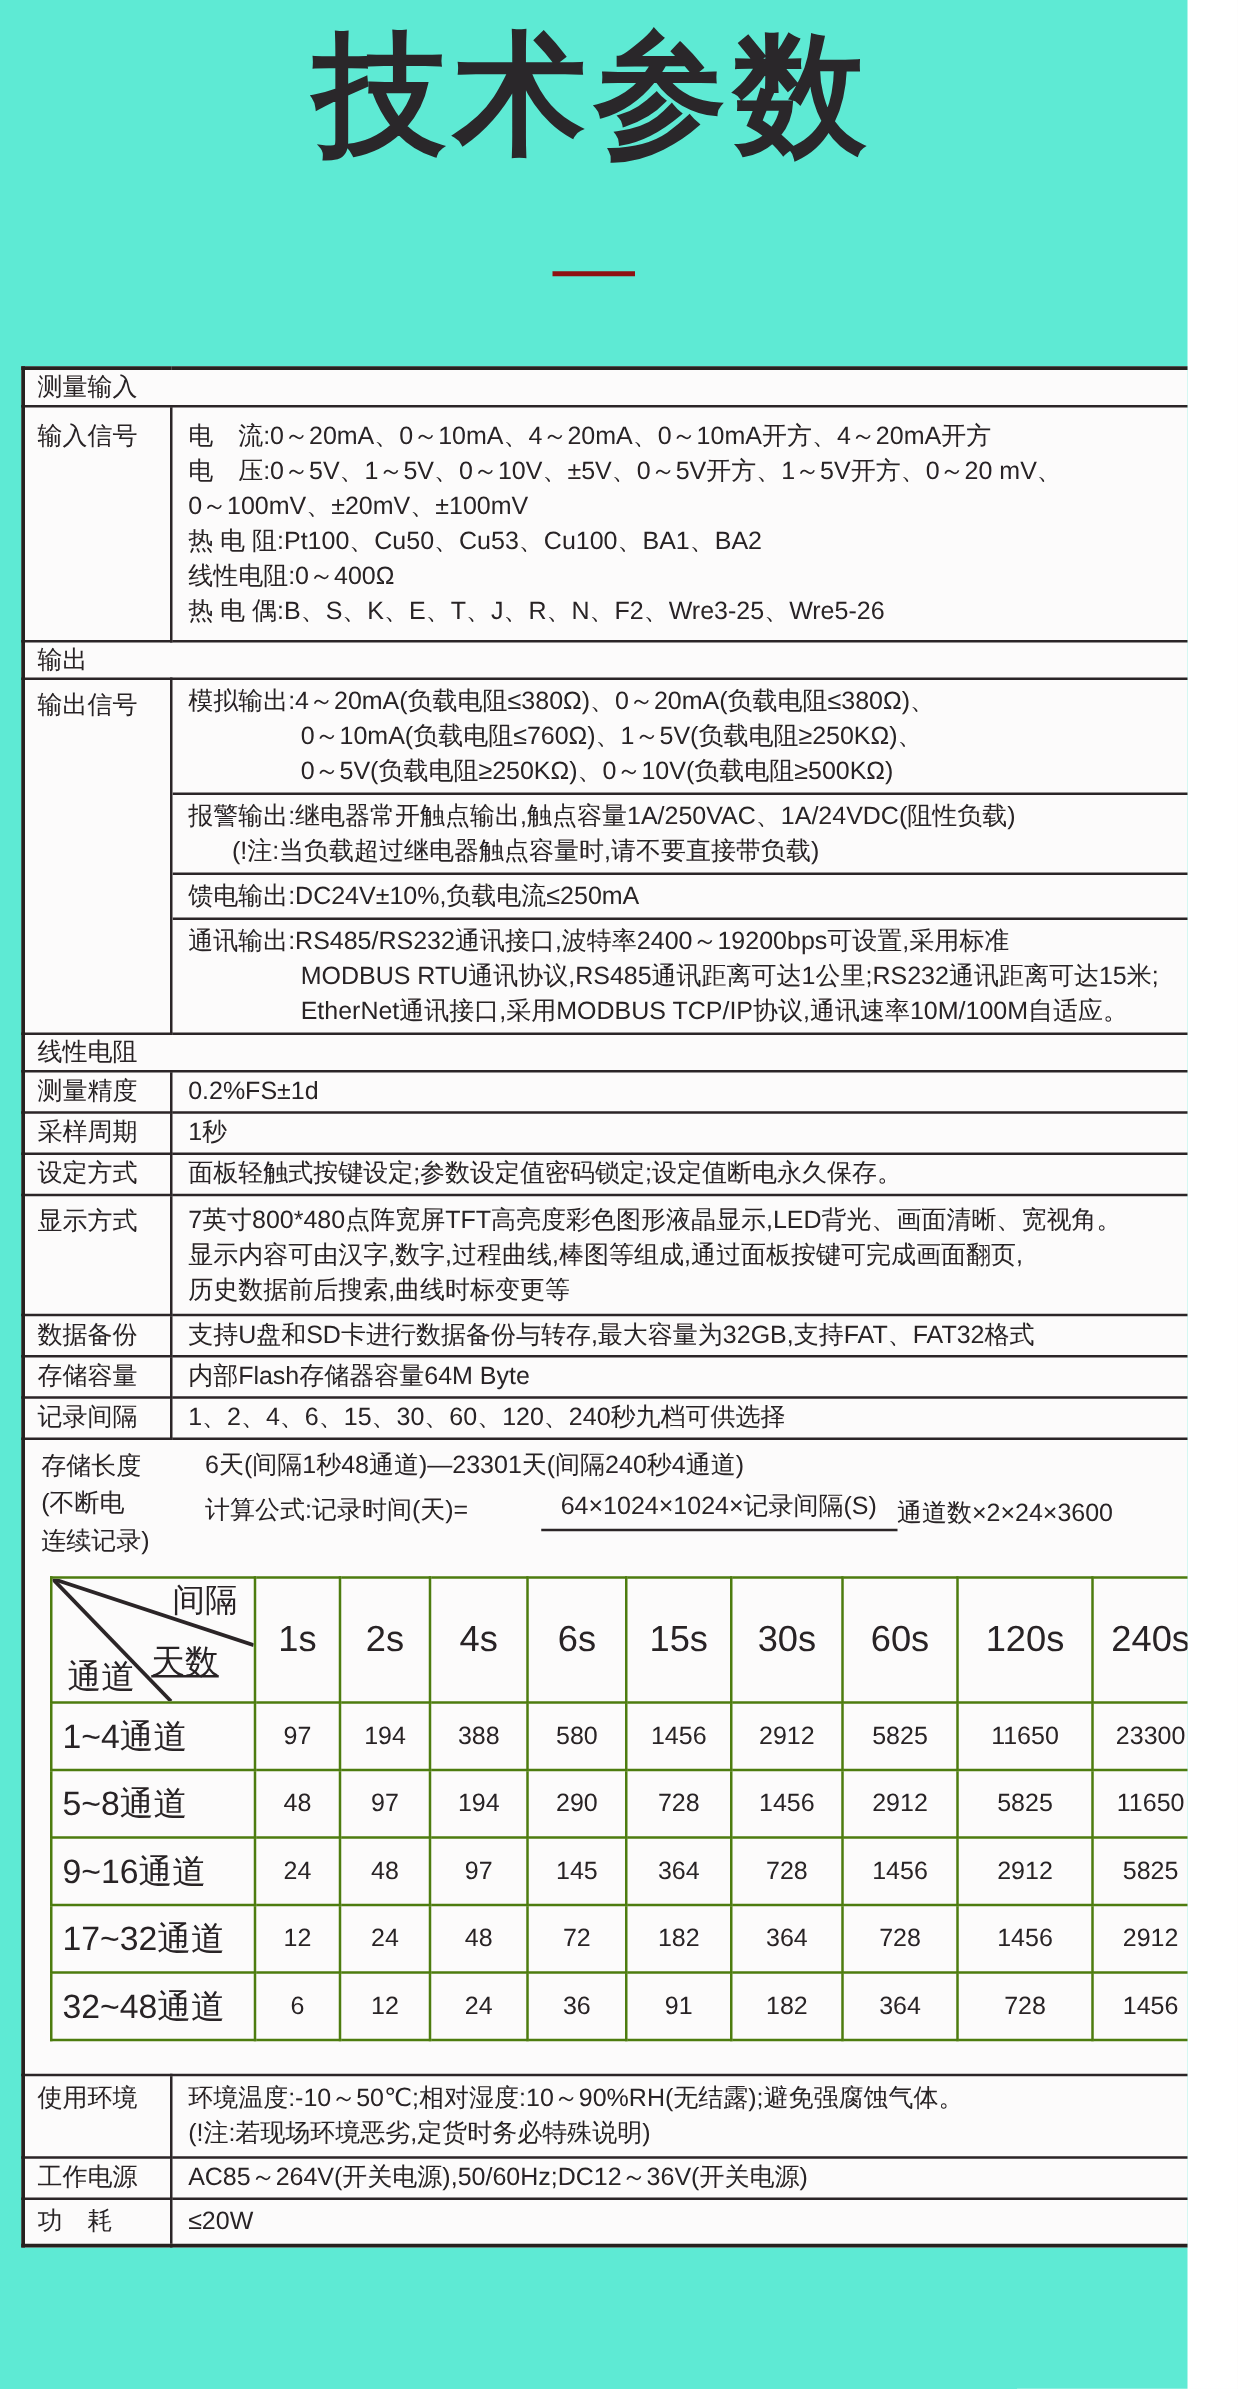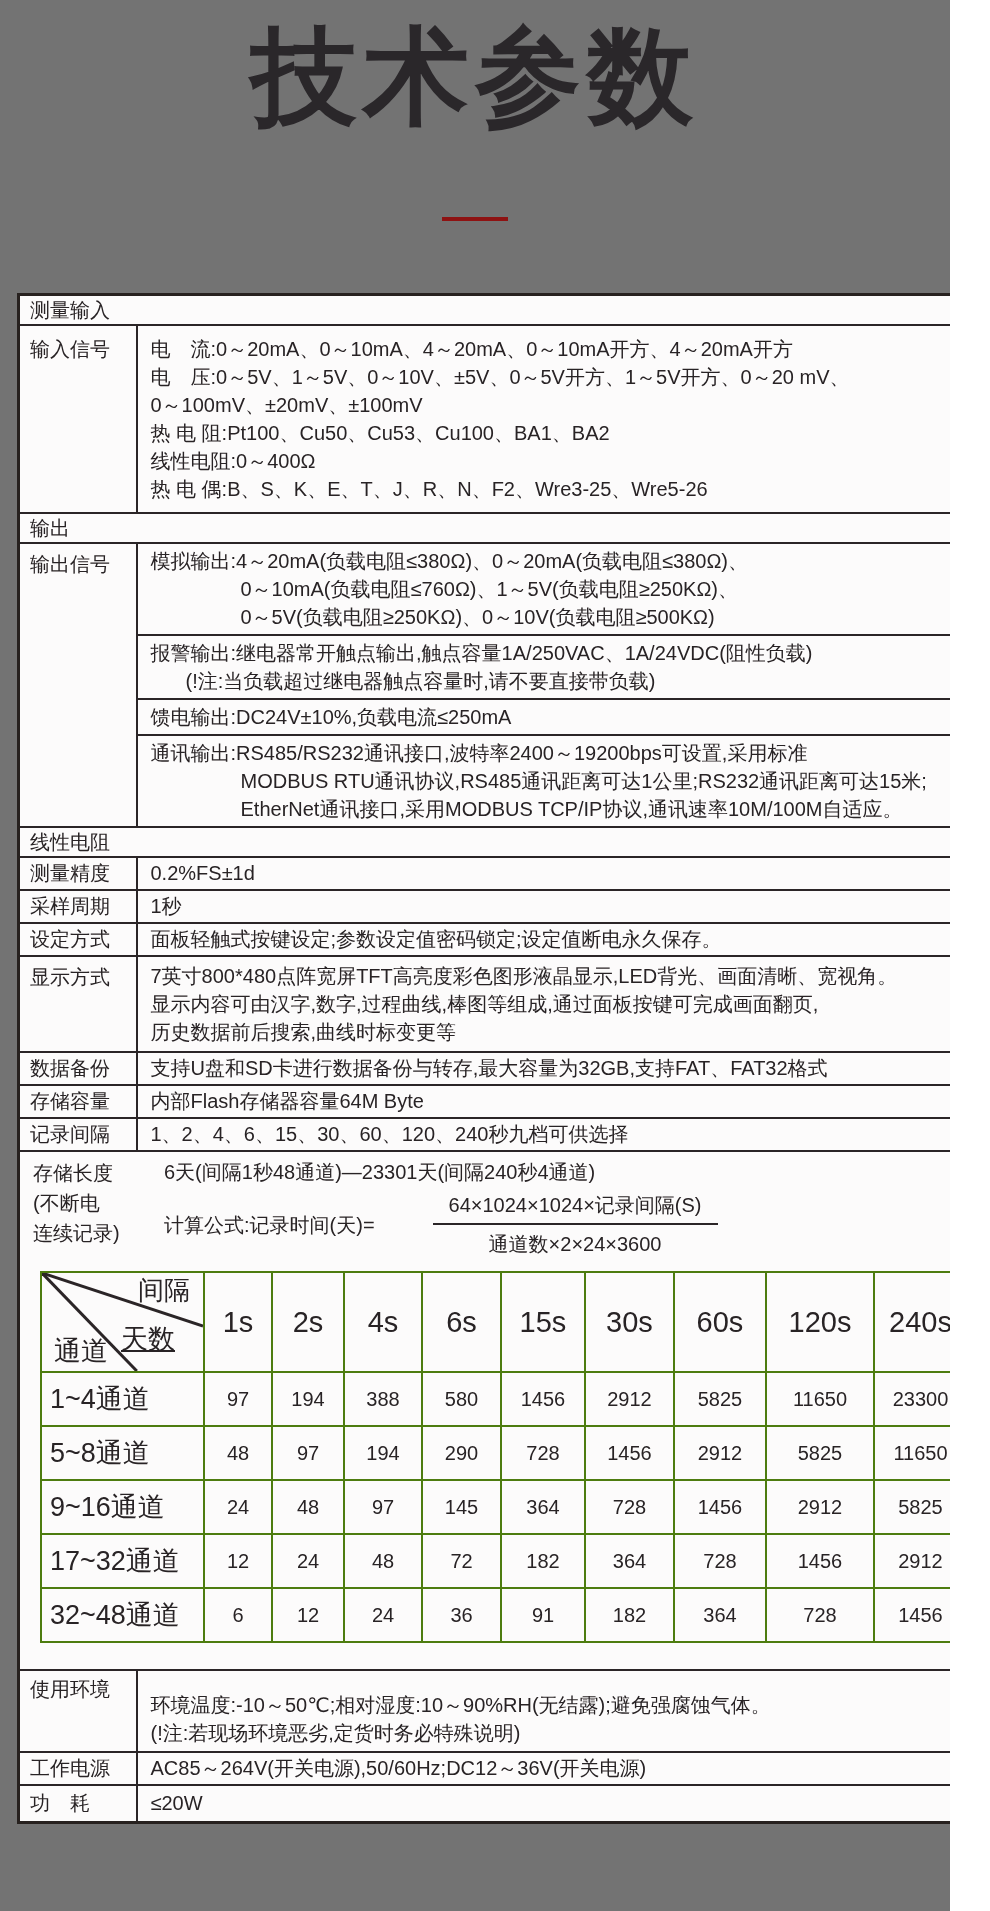--- a/index.html
+++ b/index.html
@@ -1,17 +1,17 @@
 <!DOCTYPE html>
 <html><head>
 <meta charset="utf-8">
 <style>
   html,body{margin:0;padding:0;}
   .page{
-    width:950px;height:1911px;background:#737373;overflow:hidden;position:relative;
+    width:950px;height:1911px;background:#5eead4;overflow:hidden;position:relative;
     font-family:"Liberation Sans","DejaVu Sans",sans-serif;color:#282325;
   }
   
   .title{
     margin:14px 0 0 0;text-align:center;font-size:106px;line-height:1.18;
     font-weight:900;color:#2a272a;letter-spacing:6px;
   }
   .title-rule{width:66px;height:4px;margin:78px auto 0 auto;background:#8e1212;}
   
   table.spec{
@@ -37,21 +37,21 @@
   .ind90{padding-left:90px;}
   .ind35{padding-left:35px;}
   
   td.storage-cell{padding:0 0 26px 0;margin-top:12px;}
   .storage-top{display:flex;padding:4px 0 0 0;}
   .storage-label{width:131px;padding:2px 0 0 13px;line-height:30px;white-space:nowrap;}
   .storage-content{flex:1;padding-top:2px;}
   .storage-range{line-height:29px;white-space:nowrap;}
   .formula{display:flex;align-items:center;margin-top:4px;white-space:nowrap;gap:32px;}
   .formula-prefix{line-height:30px;}
-  .frac{display:inline-flex;flex-direction:column;align-items:center;margin-left:26px;}
+  .frac{display:inline-flex;align-items:center;margin-left:26px;}
   .frac .num{padding:0 16px 4px 16px;border-bottom:2px solid #2b2527;}
   .frac .den{padding-top:5px;}
   
   table.days{
     border-collapse:collapse;table-layout:fixed;margin:13px 0 0 20px;
     width:926px;border:2px solid #2b2527;font-size:28px;
   }
   table.days td{border:2px solid #4d7c0f;text-align:center;vertical-align:middle;overflow:hidden;}
   table.days tr.head td{height:96px;font-size:29px;}
   table.days tr.datarow td{height:50px;}
@@ -284,21 +284,21 @@
               </tr>
             </tbody>
           </table>
 
 
         </td>
       </tr>
 
       <tr>
         <td class="lbl" style="padding-top:4px">使用环境</td>
-        <td class="val" style="padding-top:20px;padding-bottom:4px">
+        <td class="val" style="padding-top:4px;padding-bottom:4px">
           <div>环境温度:-10～50℃;相对湿度:10～90%RH(无结露);避免强腐蚀气体。</div>
           <div>(!注:若现场环境恶劣,定货时务必特殊说明)</div>
         </td>
       </tr>
 
       <tr>
         <td class="lbl lbl-one">工作电源</td>
         <td class="val one">AC85～264V(开关电源),50/60Hz;DC12～36V(开关电源)</td>
       </tr>
 

